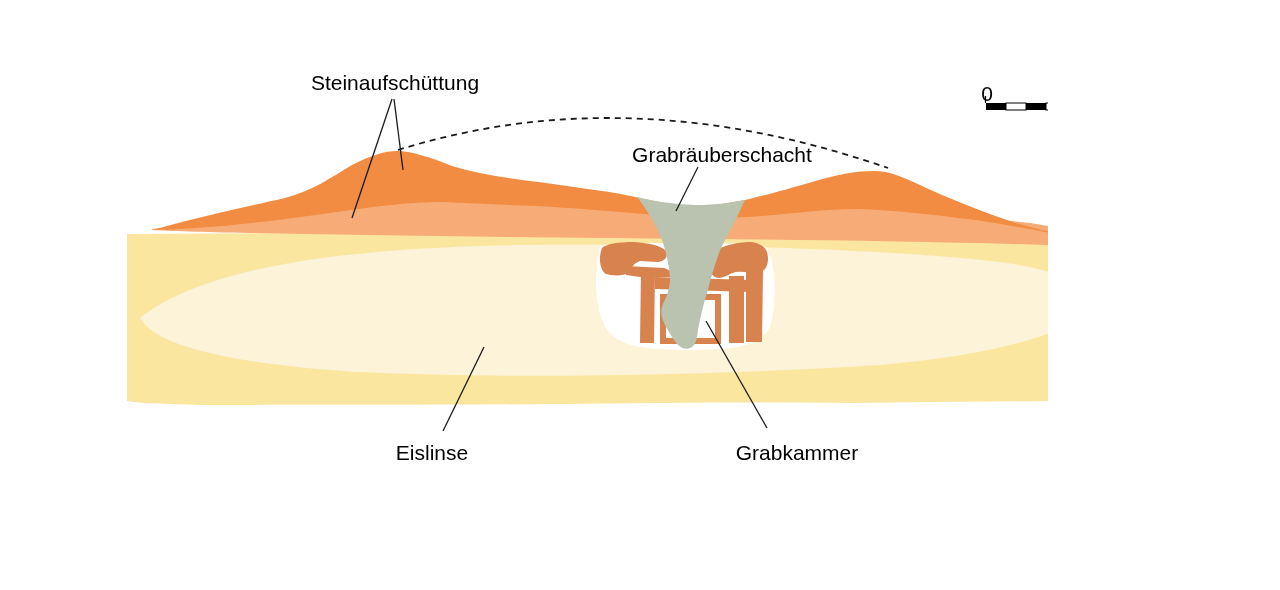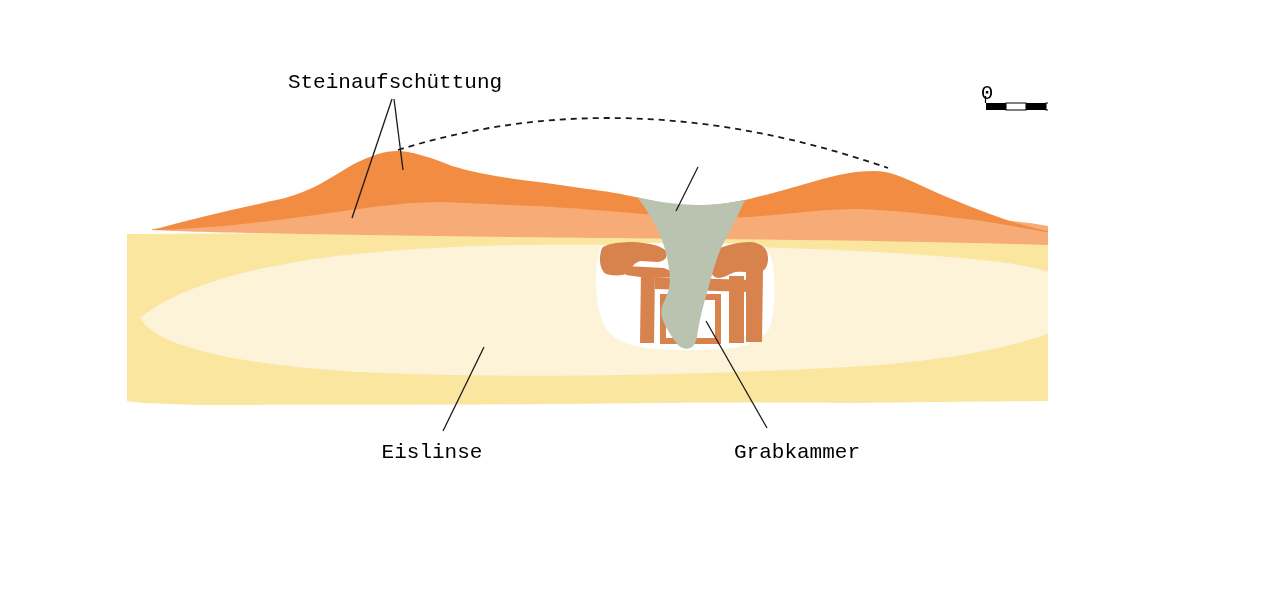--- a/index.html
+++ b/index.html
@@ -1,21 +1,21 @@
 <!DOCTYPE html>
 <html><head>
 <meta charset="utf-8">
 <style>
   html, body { margin: 0; padding: 0; background: #ffffff; }
   #stage {
     position: relative;
     width: 1048px;
     height: 590px;
     background: #ffffff;
-    font-family: Liberation Mono, monospace;
+    font-family: Liberation Sans, sans-serif;
     overflow: hidden;
   }
   #diagram-svg { position: absolute; left: 0; top: 0; }
   .lbl {
     position: absolute;
     transform: translateX(-50%);
     font-size: 21px;
     line-height: 1.1;
     color: #000;
     white-space: nowrap;
@@ -99,20 +99,21 @@
       <line x1="1066.5" y1="96" x2="1066.5" y2="103" stroke="#000" stroke-width="1.2"></line>
       <rect x="986" y="103" width="20" height="7" fill="#000"></rect>
       <rect x="1006" y="103" width="20" height="7" fill="#fff" stroke="#000" stroke-width="1"></rect>
       <rect x="1026" y="103" width="20" height="7" fill="#000"></rect>
       <rect x="1046" y="103" width="20" height="7" fill="#fff" stroke="#000" stroke-width="1"></rect>
     </g>
   </svg>
 
   <div class="lbl" style="left:395px; top:71px;">Steinaufschüttung</div>
 
+  <div class="lbl" style="left:722px; top:143px;">Grabräuberschacht</div>
 
   <div class="lbl" style="left:432px; top:441px;">Eislinse</div>
 
   <div class="lbl" style="left:797px; top:441px;text-align:center;">Grabkammer</div>
 
   <div class="lbl" style="left:987px; top:82px;">0</div>
 
   <div class="lbl" style="left:1074px; top:82px;">6 m</div>
 
 </div>

